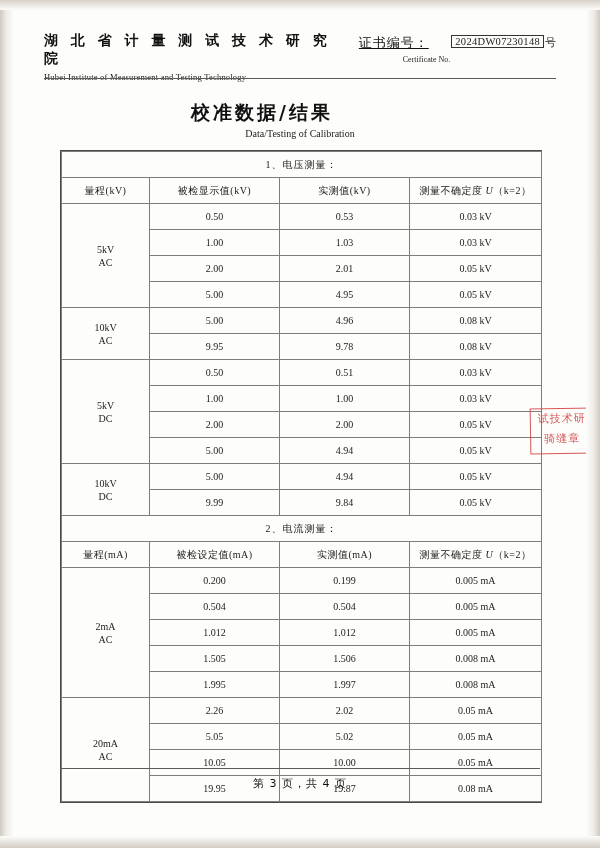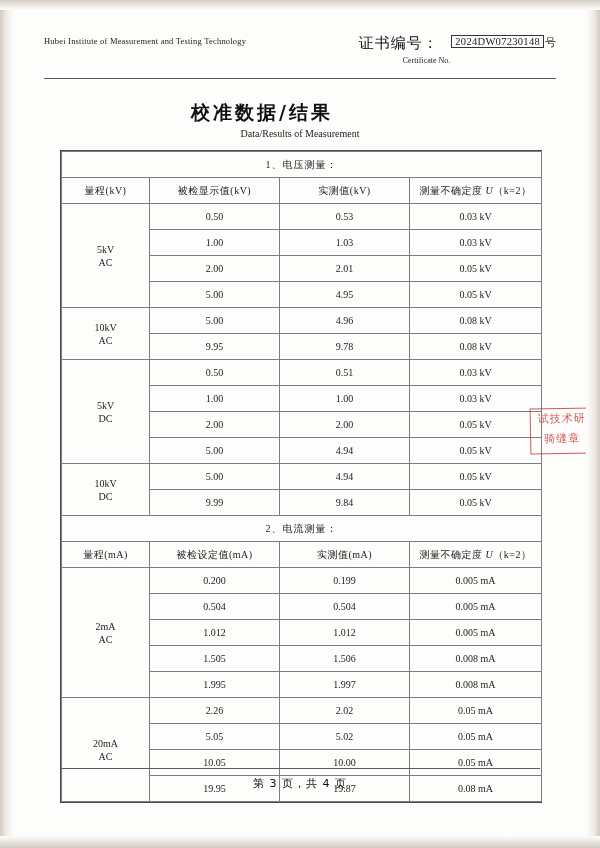--- a/index.html
+++ b/index.html
@@ -90,24 +90,25 @@
   }
   .cert-block {
     text-align: left;
     padding-top: 2px;
     display: flex;
     align-items: flex-start;
   }
   .cert-labels { text-align: left; }
   .cert-cn {
     font-family: "DejaVu Sans", sans-serif;
-    font-size: 15px;
+    font-size: 13px;
     color: #111;
     letter-spacing: 1px;
     white-space: nowrap;
+    text-decoration: underline;
   }
   .cert-en {
     font-family: "Liberation Serif", serif;
     font-size: 8px;
     color: #222;
     margin-top: 3px;
     padding-left: 44px;
   }
   .cert-no-box {
     border: 1px solid #333;
@@ -245,35 +246,36 @@
   }
 </style>
 </head>
 <body>
 
 <div class="page">
 
 
   <div class="header">
     <div class="org-block">
+      <div class="org-cn">湖 北 省 计 量 测 试 技 术 研 究 院</div>
       <div class="org-en">Hubei Institute of Measurement and Testing Technology</div>
     </div>
     <div class="cert-block">
       <div class="cert-labels">
         <div class="cert-cn">证书编号：</div>
         <div class="cert-en">Certificate No.</div>
       </div>
       <div class="cert-no-box">2024DW07230148</div>
       <div class="cert-suffix">号</div>
     </div>
   </div>
   <div class="header-rule"></div>
 
   <div class="title-cn">校准数据/结果</div>
-  <div class="title-en">Data/Results of Measurement</div>
+  <div class="title-en">Data/Testing of Calibration</div>
 
   <div class="sheet">
     <table class="grid">
       <colgroup>
         <col style="width:88px">
         <col style="width:130px">
         <col style="width:130px">
         <col style="width:132px">
       </colgroup>
       <tbody id="grid-body">

